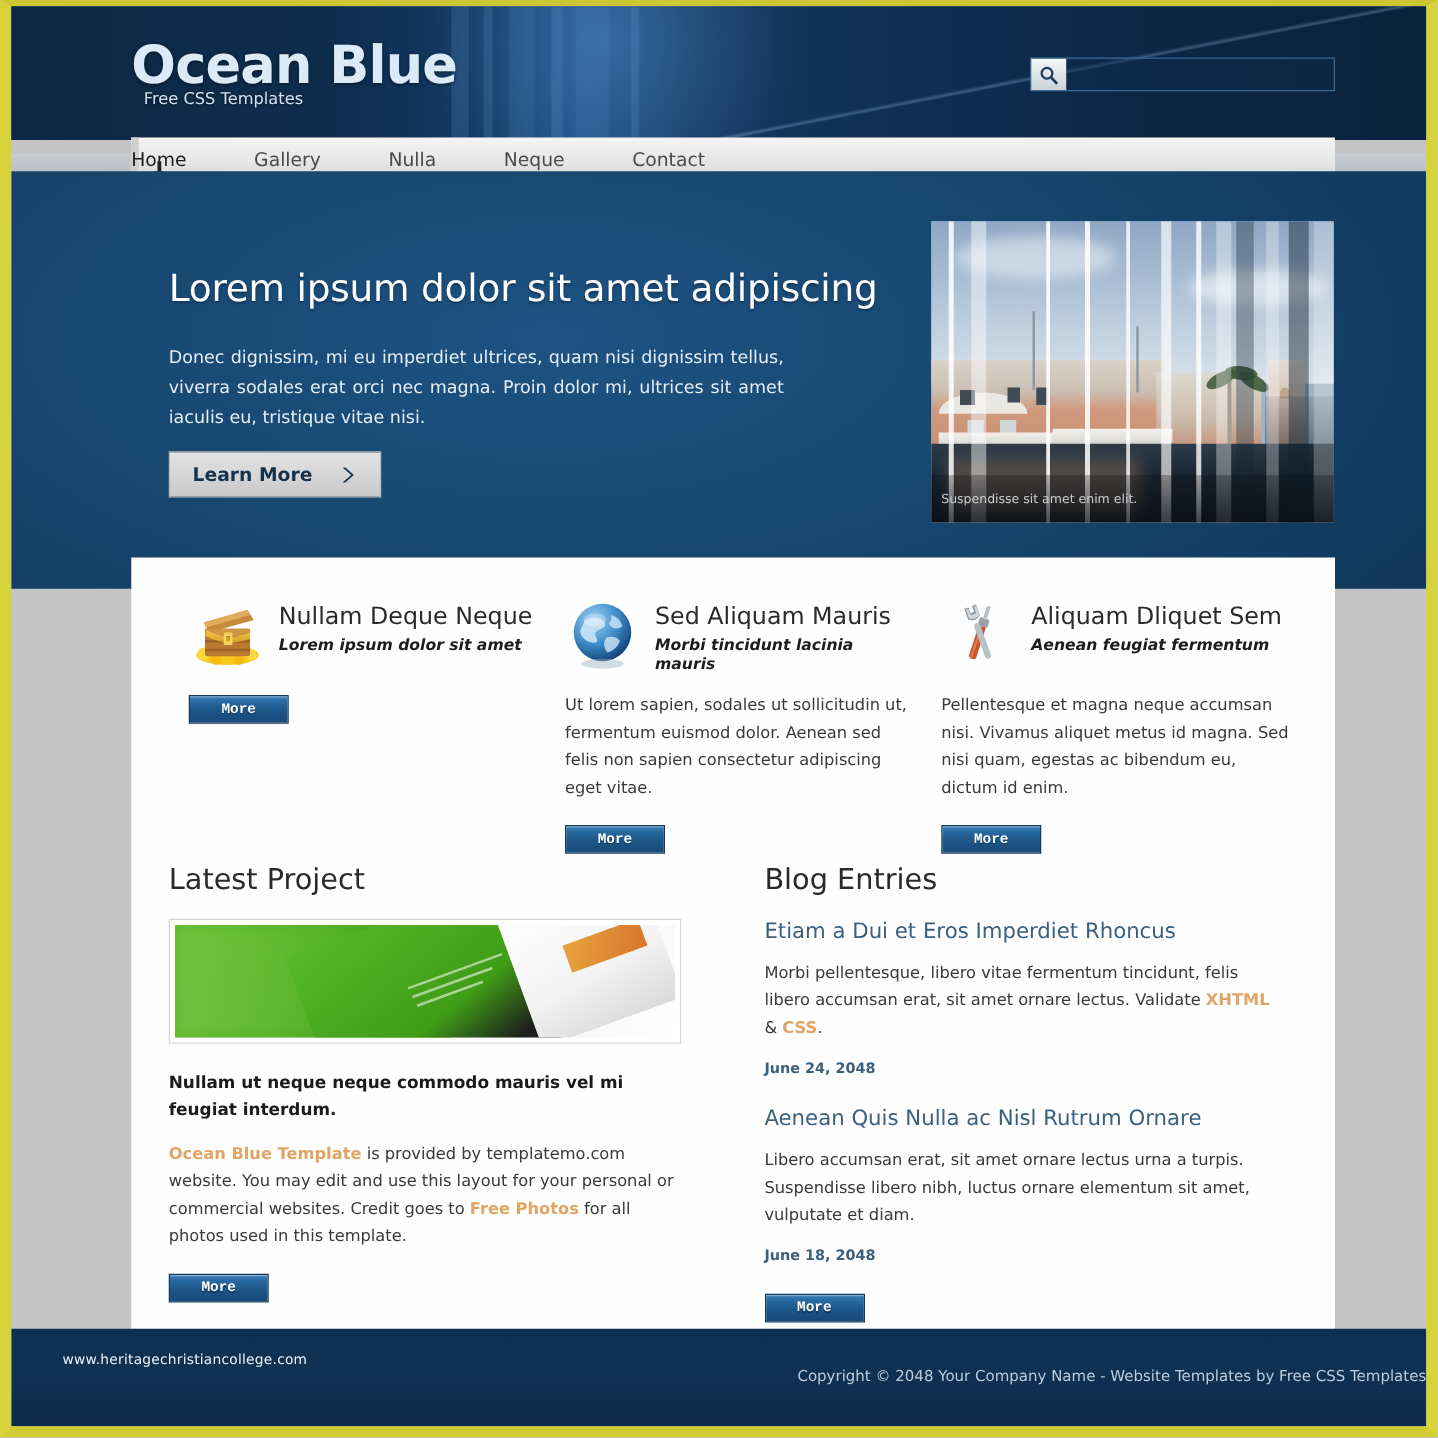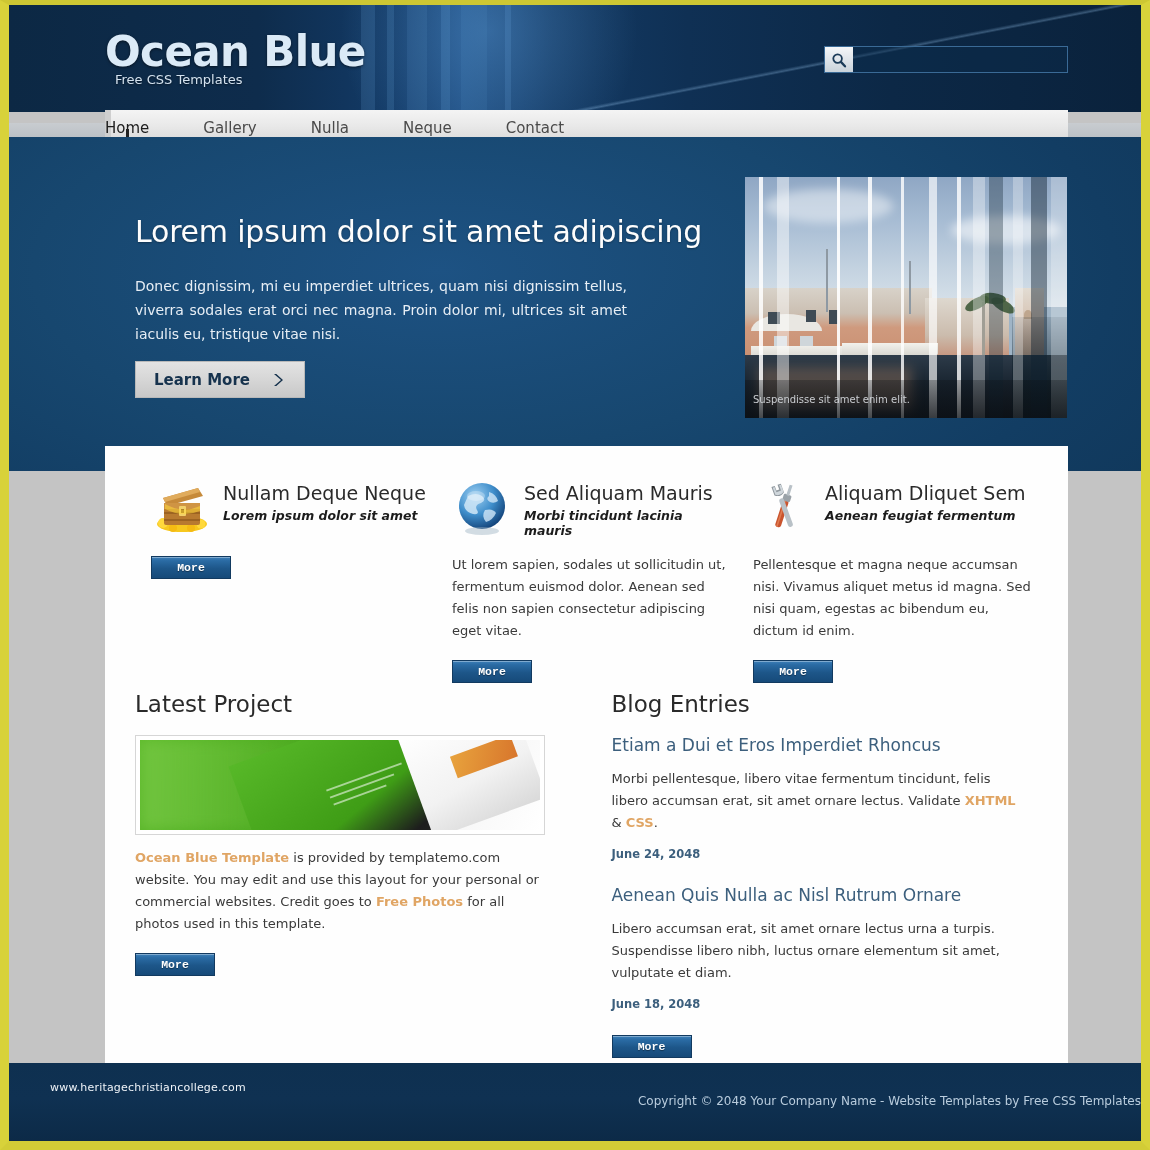--- a/index.html
+++ b/index.html
@@ -457,20 +457,21 @@
             <div class="proj-blur"></div>
             <div class="proj-card"></div>
             <div class="proj-card2"></div>
             <div class="proj-swatch"></div>
             <div class="proj-line" style="left:46%;top:40%;width:20%;transform:rotate(-20deg);"></div>
             <div class="proj-line" style="left:47%;top:50%;width:17%;transform:rotate(-20deg);"></div>
             <div class="proj-line" style="left:48%;top:60%;width:14%;transform:rotate(-20deg);"></div>
           </div>
         </div>
 
+        <p class="proj-title">Nullam ut neque neque commodo mauris vel mi feugiat interdum.</p>
 
         <p class="proj-body"><a class="link" href="#">Ocean Blue Template</a><span> is provided by templatemo.com website. You may edit and use this layout for your personal or commercial websites. Credit goes to </span><a class="link" href="#">Free Photos</a><span> for all photos used in this template.</span></p>
 
         <div class="btn-more">More</div>
       </div>
 
       <div class="col-right">
         <h2 class="sec-title">Blog Entries</h2>
 
         <div class="blog-entry">

